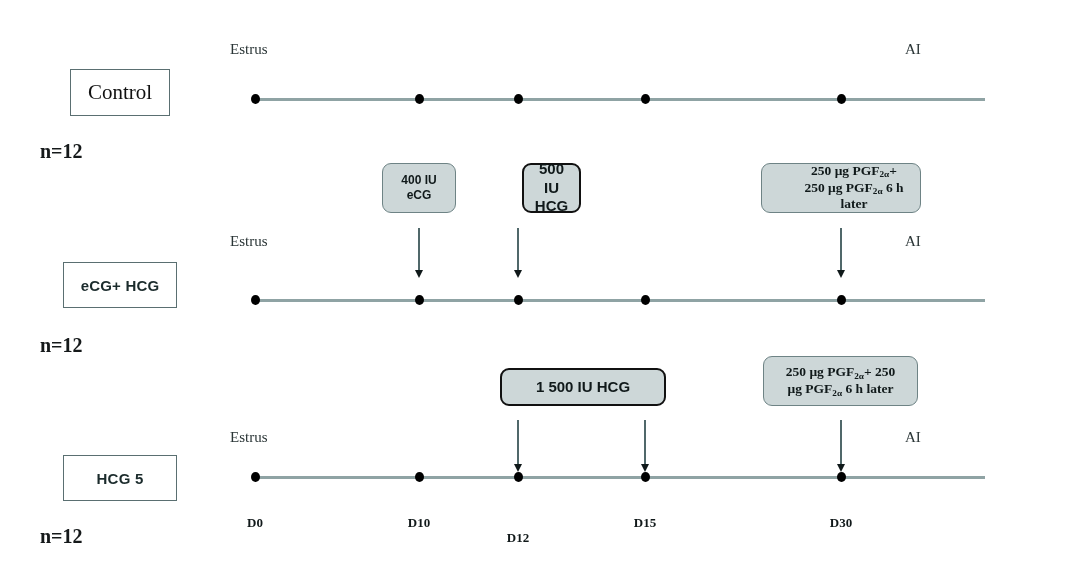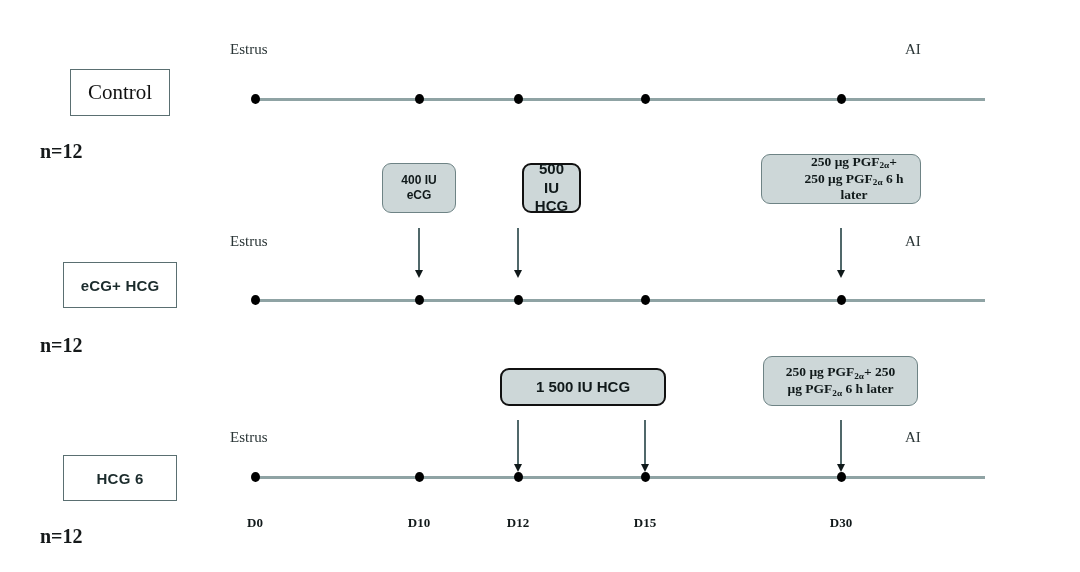--- a/index.html
+++ b/index.html
@@ -184,21 +184,21 @@
     <span class="group-pill-label">eCG+ HCG</span>
   </div>
   <div class="group-count" style="left:40px; top:334px;">n=12</div>
 
   <div class="treat-box border-thin" style="left:382px; top:163px; width:74px; height:50px;">
     <span class="treat-text sans fs-11">400 IU<br>eCG</span>
   </div>
   <div class="treat-box border-thick" style="left:478px; top:163px; width:59px; height:50px;margin-left:44px;">
     <span class="treat-text sans fs-15">500 IU<br>HCG</span>
   </div>
-  <div class="treat-box border-thin" style="left:761px; top:154px; width:160px; height:50px;padding-left:32px;">
+  <div class="treat-box border-thin" style="left:761px; top:163px; width:160px; height:50px;padding-left:32px;">
     <span class="treat-text serif fs-13">250 μg PGF<sub>2α</sub>+<br>250 μg PGF<sub>2α</sub> 6 h later</span>
   </div>
 
   <div class="arrow" style="left:419px; top:228px; height:50px;">
     <div class="arrow-shaft" style="height:42px;"></div>
     <div class="arrow-head" style="top:42px;"></div>
   </div>
   <div class="arrow" style="left:518px; top:228px; height:50px;">
     <div class="arrow-shaft" style="height:42px;"></div>
     <div class="arrow-head" style="top:42px;"></div>
@@ -212,21 +212,21 @@
   <div class="endpoint-label right" style="left:905px; top:233px; width:80px;">AI</div>
 
   <div class="timeline-line" style="left:255px; top:299px; width:730px;"></div>
   <div class="timeline-dot" style="left:255px; top:300px;"></div>
   <div class="timeline-dot" style="left:419px; top:300px;"></div>
   <div class="timeline-dot" style="left:518px; top:300px;"></div>
   <div class="timeline-dot" style="left:645px; top:300px;"></div>
   <div class="timeline-dot" style="left:841px; top:300px;"></div>
 
   <div class="group-pill pill-sans" style="left:63px; top:455px; width:114px; height:46px;">
-    <span class="group-pill-label">HCG 6</span>
+    <span class="group-pill-label">HCG 5</span>
   </div>
   <div class="group-count" style="left:40px; top:525px;">n=12</div>
 
   <div class="treat-box border-thick" style="left:500px; top:368px; width:166px; height:38px;">
     <span class="treat-text sans fs-15">1 500 IU HCG</span>
   </div>
   <div class="treat-box border-thin" style="left:763px; top:356px; width:155px; height:50px;">
     <span class="treat-text serif fs-13">250 μg PGF<sub>2α</sub>+ 250<br>μg PGF<sub>2α</sub> 6 h later</span>
   </div>
 
@@ -248,17 +248,17 @@
 
   <div class="timeline-line" style="left:255px; top:476px; width:730px;"></div>
   <div class="timeline-dot" style="left:255px; top:477px;"></div>
   <div class="timeline-dot" style="left:419px; top:477px;"></div>
   <div class="timeline-dot" style="left:518px; top:477px;"></div>
   <div class="timeline-dot" style="left:645px; top:477px;"></div>
   <div class="timeline-dot" style="left:841px; top:477px;"></div>
 
   <div class="day-label" style="left:255px; top:515px;">D0</div>
   <div class="day-label" style="left:419px; top:515px;">D10</div>
-  <div class="day-label" style="left:518px; top:515px;">D12</div>
+  <div class="day-label" style="left:518px; top:530px;">D12</div>
   <div class="day-label" style="left:645px; top:515px;">D15</div>
   <div class="day-label" style="left:841px; top:515px;">D30</div>
 
 </div>
 
 </body></html>

